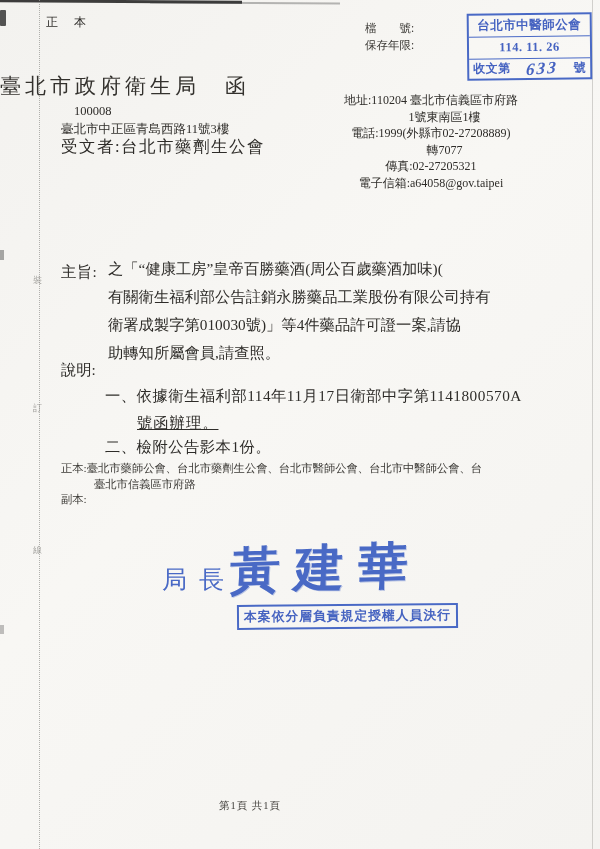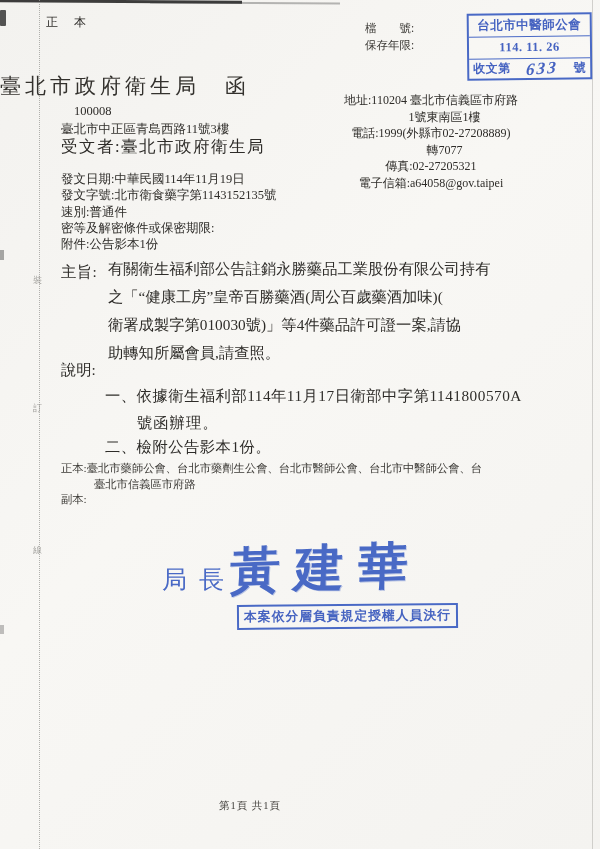--- a/index.html
+++ b/index.html
@@ -43,21 +43,21 @@
   .meta-left{top:171px;left:61px;font-size:12.5px;line-height:16.3px;}
   .meta-right{top:92px;left:344px;font-size:12px;line-height:16.5px;max-width:250px;text-align:center;}
   .ind27{margin-left:27px;}
   
   .subject{top:261px;left:61px;width:492px;font-size:15.3px;display:flex;}
   .subject .lbl{flex:none;width:47px;letter-spacing:.5px;}
   .subject .body-lines{line-height:28px;margin-top:-6px;}
   .subject .lbl{margin-top:1px;}
   .expl-label{top:360px;left:61px;font-size:15.3px;}
   .expl-i1a{top:386px;left:105px;font-size:15.3px;letter-spacing:.5px;}
-  .expl-i1b{top:413px;left:137px;font-size:15.3px;letter-spacing:1px;}
+  .expl-i1b{top:413px;left:137px;font-size:15.3px;letter-spacing:1px;text-decoration:underline;}
   .expl-i2{top:437px;left:105px;font-size:15.3px;letter-spacing:.5px;}
   
   .dist{top:461px;left:61px;font-size:11.3px;line-height:15.5px;color:#3a3834;}
   .ind33{margin-left:33px;}
   
   .sig-title{top:563px;left:162px;font-size:25px;color:#3b5ec2;letter-spacing:12px;font-weight:normal;opacity:.92;}
   .sig-name{top:535px;left:230px;font-size:50px;font-weight:bold;color:#3b5ec2;
             letter-spacing:14px;transform:rotate(-2deg) skewX(-4deg);opacity:.92;
             text-shadow:1px 1px 0 rgba(59,94,194,.35);}
   .sig-auth{top:604px;left:237px;border:2px solid #3b5ec2;color:#3757bd;font-weight:bold;
@@ -93,44 +93,37 @@
     <div class="stamp-row">114. 11. 26</div>
     <div class="stamp-row stamp-num-row">
       <span class="pre">收文第</span>
       <span class="stamp-hand">633</span>
       <span class="suf">號</span>
     </div>
   </div>
 
   <div class="abs rcpt-code">100008</div>
   <div class="abs rcpt-addr">臺北市中正區青島西路11號3樓</div>
-  <div class="abs rcpt-line">受文者:臺北市政府衛生局</div>
+  <div class="abs rcpt-line">受文者:台北市藥劑生公會</div>
 
-  <div class="abs meta-left">
-    <div>發文日期:中華民國114年11月19日</div>
-    <div>發文字號:北市衛食藥字第1143152135號</div>
-    <div>速別:普通件</div>
-    <div>密等及解密條件或保密期限:</div>
-    <div>附件:公告影本1份</div>
-  </div>
 
   <div class="abs meta-right">
     <div>地址:110204 臺北市信義區市府路</div>
     <div class="ind27">1號東南區1樓</div>
     <div>電話:1999(外縣市02-27208889)</div>
     <div class="ind27">轉7077</div>
     <div>傳真:02-27205321</div>
     <div>電子信箱:a64058@gov.taipei</div>
   </div>
 
   <div class="abs subject">
     <div class="lbl">主旨:</div>
     <div class="body-lines">
+      <div>之「“健康工房”皇帝百勝藥酒(周公百歲藥酒加味)(</div>
       <div>有關衛生福利部公告註銷永勝藥品工業股份有限公司持有</div>
-      <div>之「“健康工房”皇帝百勝藥酒(周公百歲藥酒加味)(</div>
       <div>衛署成製字第010030號)」等4件藥品許可證一案,請協</div>
       <div>助轉知所屬會員,請查照。</div>
     </div>
   </div>
 
   <div class="abs expl-label">說明:</div>
   <div class="abs expl-i1a">一、依據衛生福利部114年11月17日衛部中字第1141800570A</div>
   <div class="abs expl-i1b">號函辦理。</div>
   <div class="abs expl-i2">二、檢附公告影本1份。</div>
 

